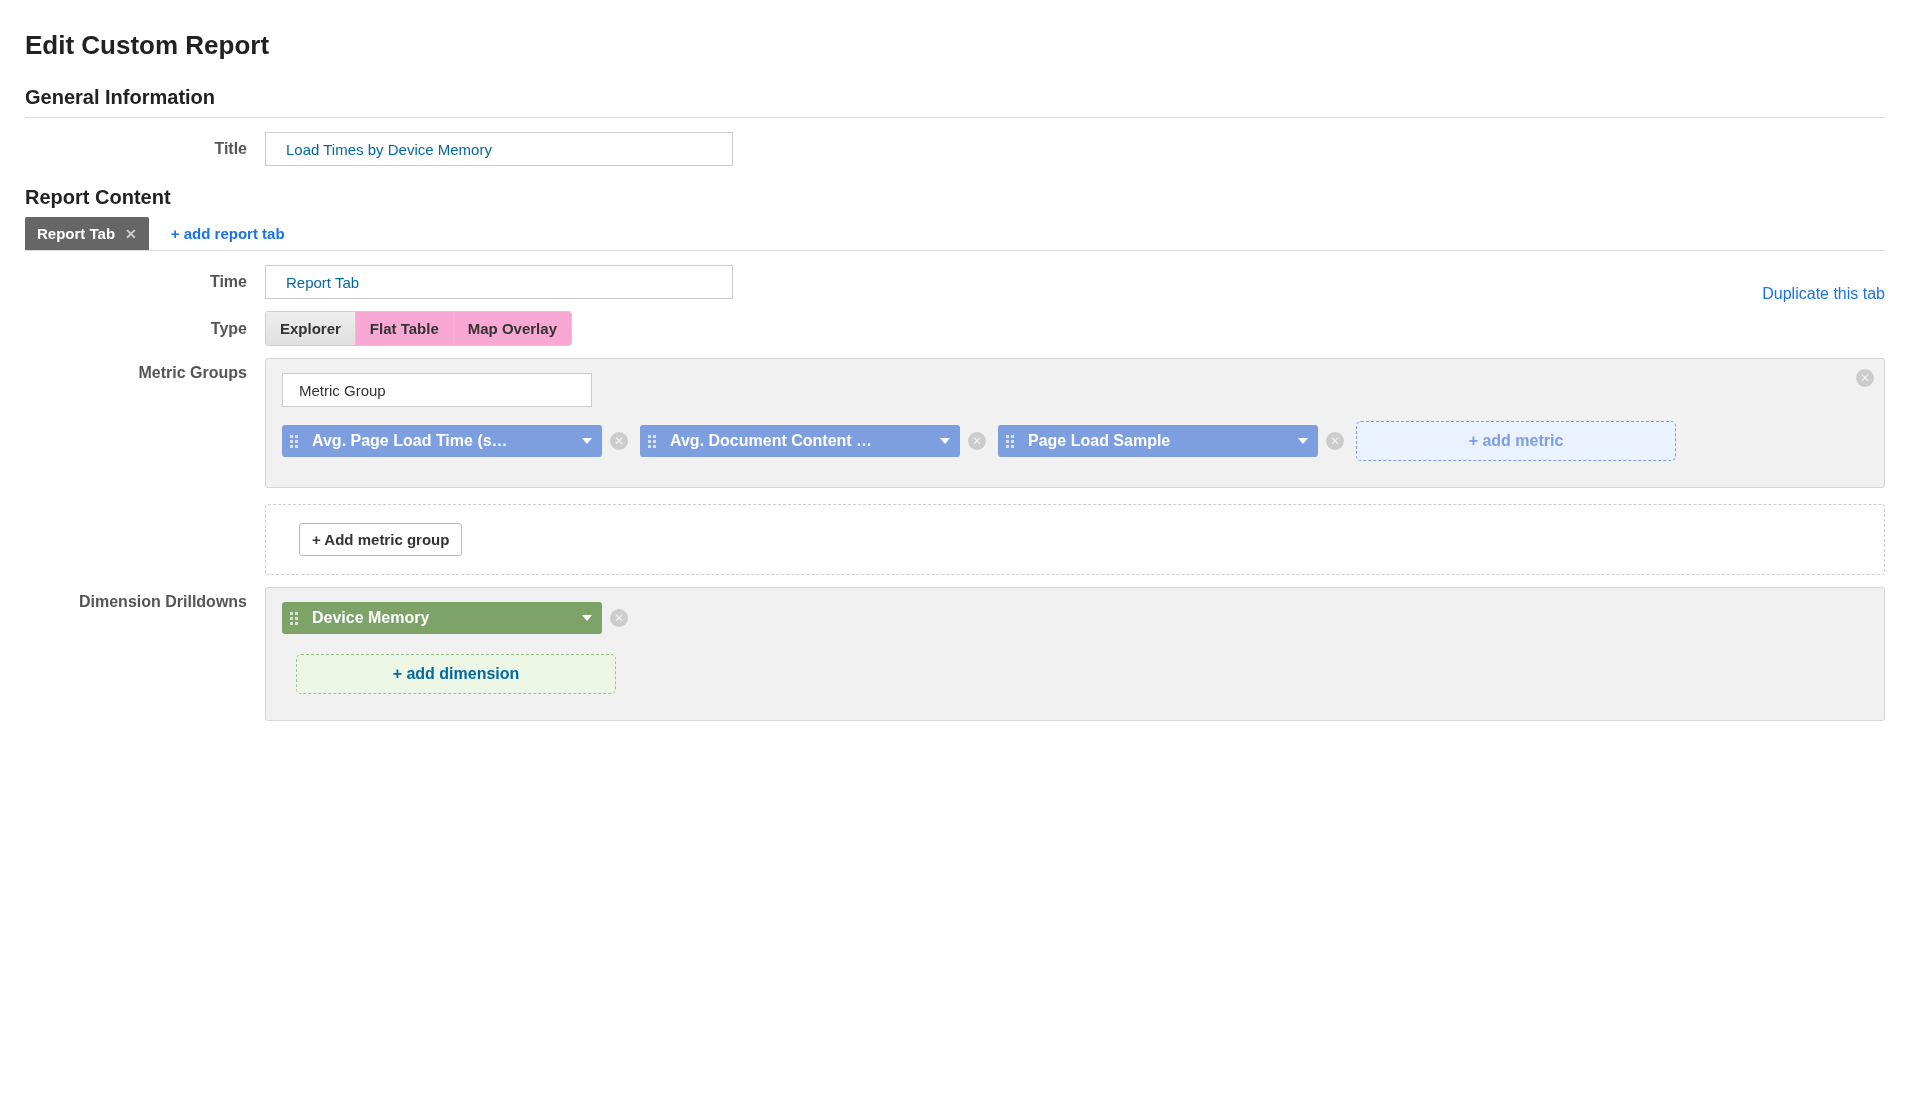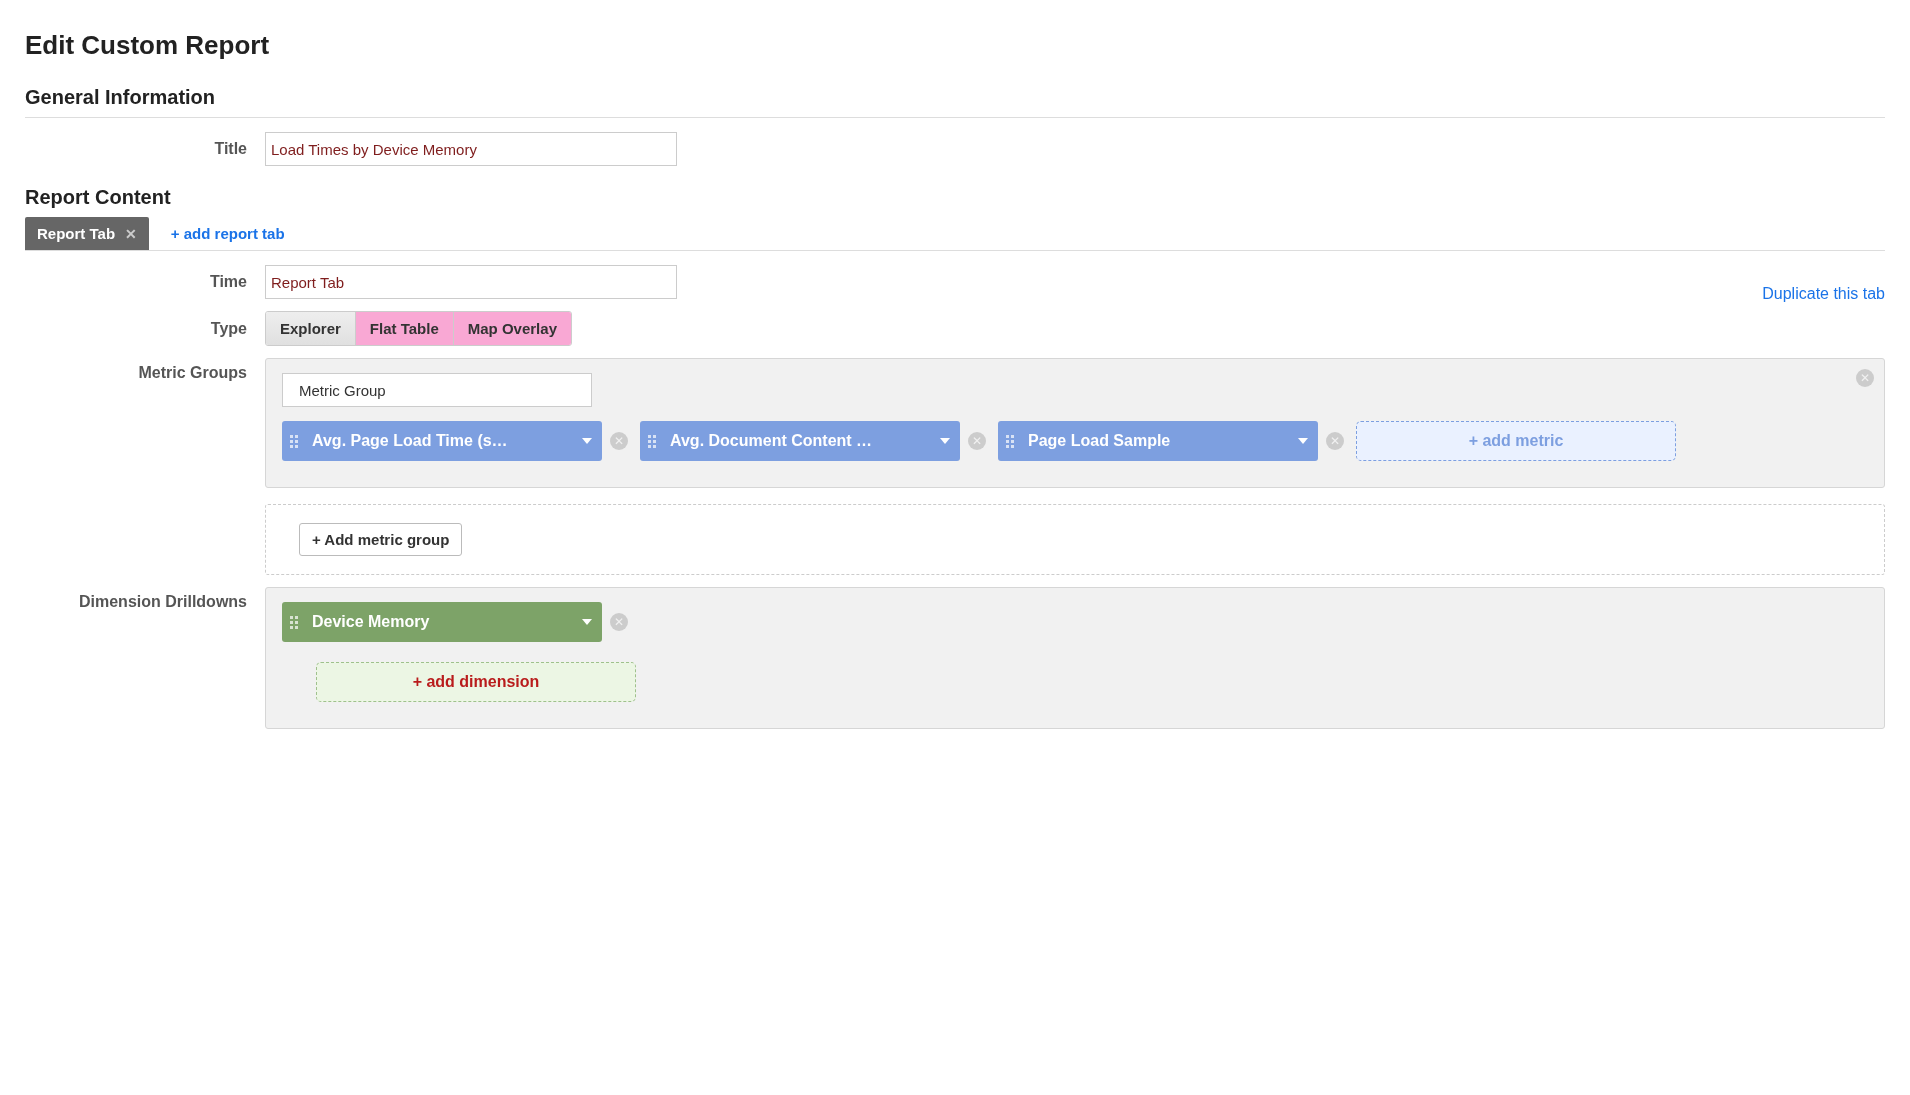--- a/index.html
+++ b/index.html
@@ -44,26 +44,26 @@
     padding-top: 6px;
     font-weight: bold;
   }
   .form-label.no-top-pad { padding-top: 0; }
   .form-control-area {
     flex: 1 1 auto;
     min-width: 0;
     position: relative;
   }
   input[type="text"].text-input {
-    width: 412px;
+    width: 468px;
     height: 34px;
     border: 1px solid #ccc;
-    padding: 0 5px;
-    font-size: 15px;
-    color: #7f1d1d;
+    padding: 0 20px;
+    font-size: 15px;
+    color: #0369a1;
     outline: none;
   }
 
   
   .tabs-bar {
     display: flex;
     align-items: center;
     border-bottom: 1px solid #ddd;
     margin-bottom: 14px;
   }
@@ -163,21 +163,21 @@
   }
   .chip-wrap {
     display: inline-flex;
     align-items: center;
     margin-right: 12px;
     margin-bottom: 10px;
   }
   .chip {
     display: inline-flex;
     align-items: center;
-    height: 40px;
+    height: 32px;
     border-radius: 3px;
     padding: 0 10px 0 8px;
     min-width: 320px;
     max-width: 320px;
     position: relative;
     color: #fff;
     font-weight: 700;
     font-size: 16px;
     cursor: pointer;
   }
@@ -240,22 +240,22 @@
     margin-bottom: 10px;
   }
   .add-chip.metric {
     border: 1.5px dashed #7d9fe0;
     background: #eaf1ff;
     color: #7d9fe0;
   }
   .add-chip.dimension {
     border: 1.5px dashed #9fc18c;
     background: #ecf6e4;
-    color: #b91c1c;
-    margin-left: 34px;
+    color: #0369a1;
+    margin-left: 14px;
   }
 
   .dashed-panel {
     border: 1.5px dashed #ccc;
     border-radius: 3px;
     padding: 18px 16px;
     margin-top: 16px;
   }
   .add-group-btn {
     display: inline-block;

